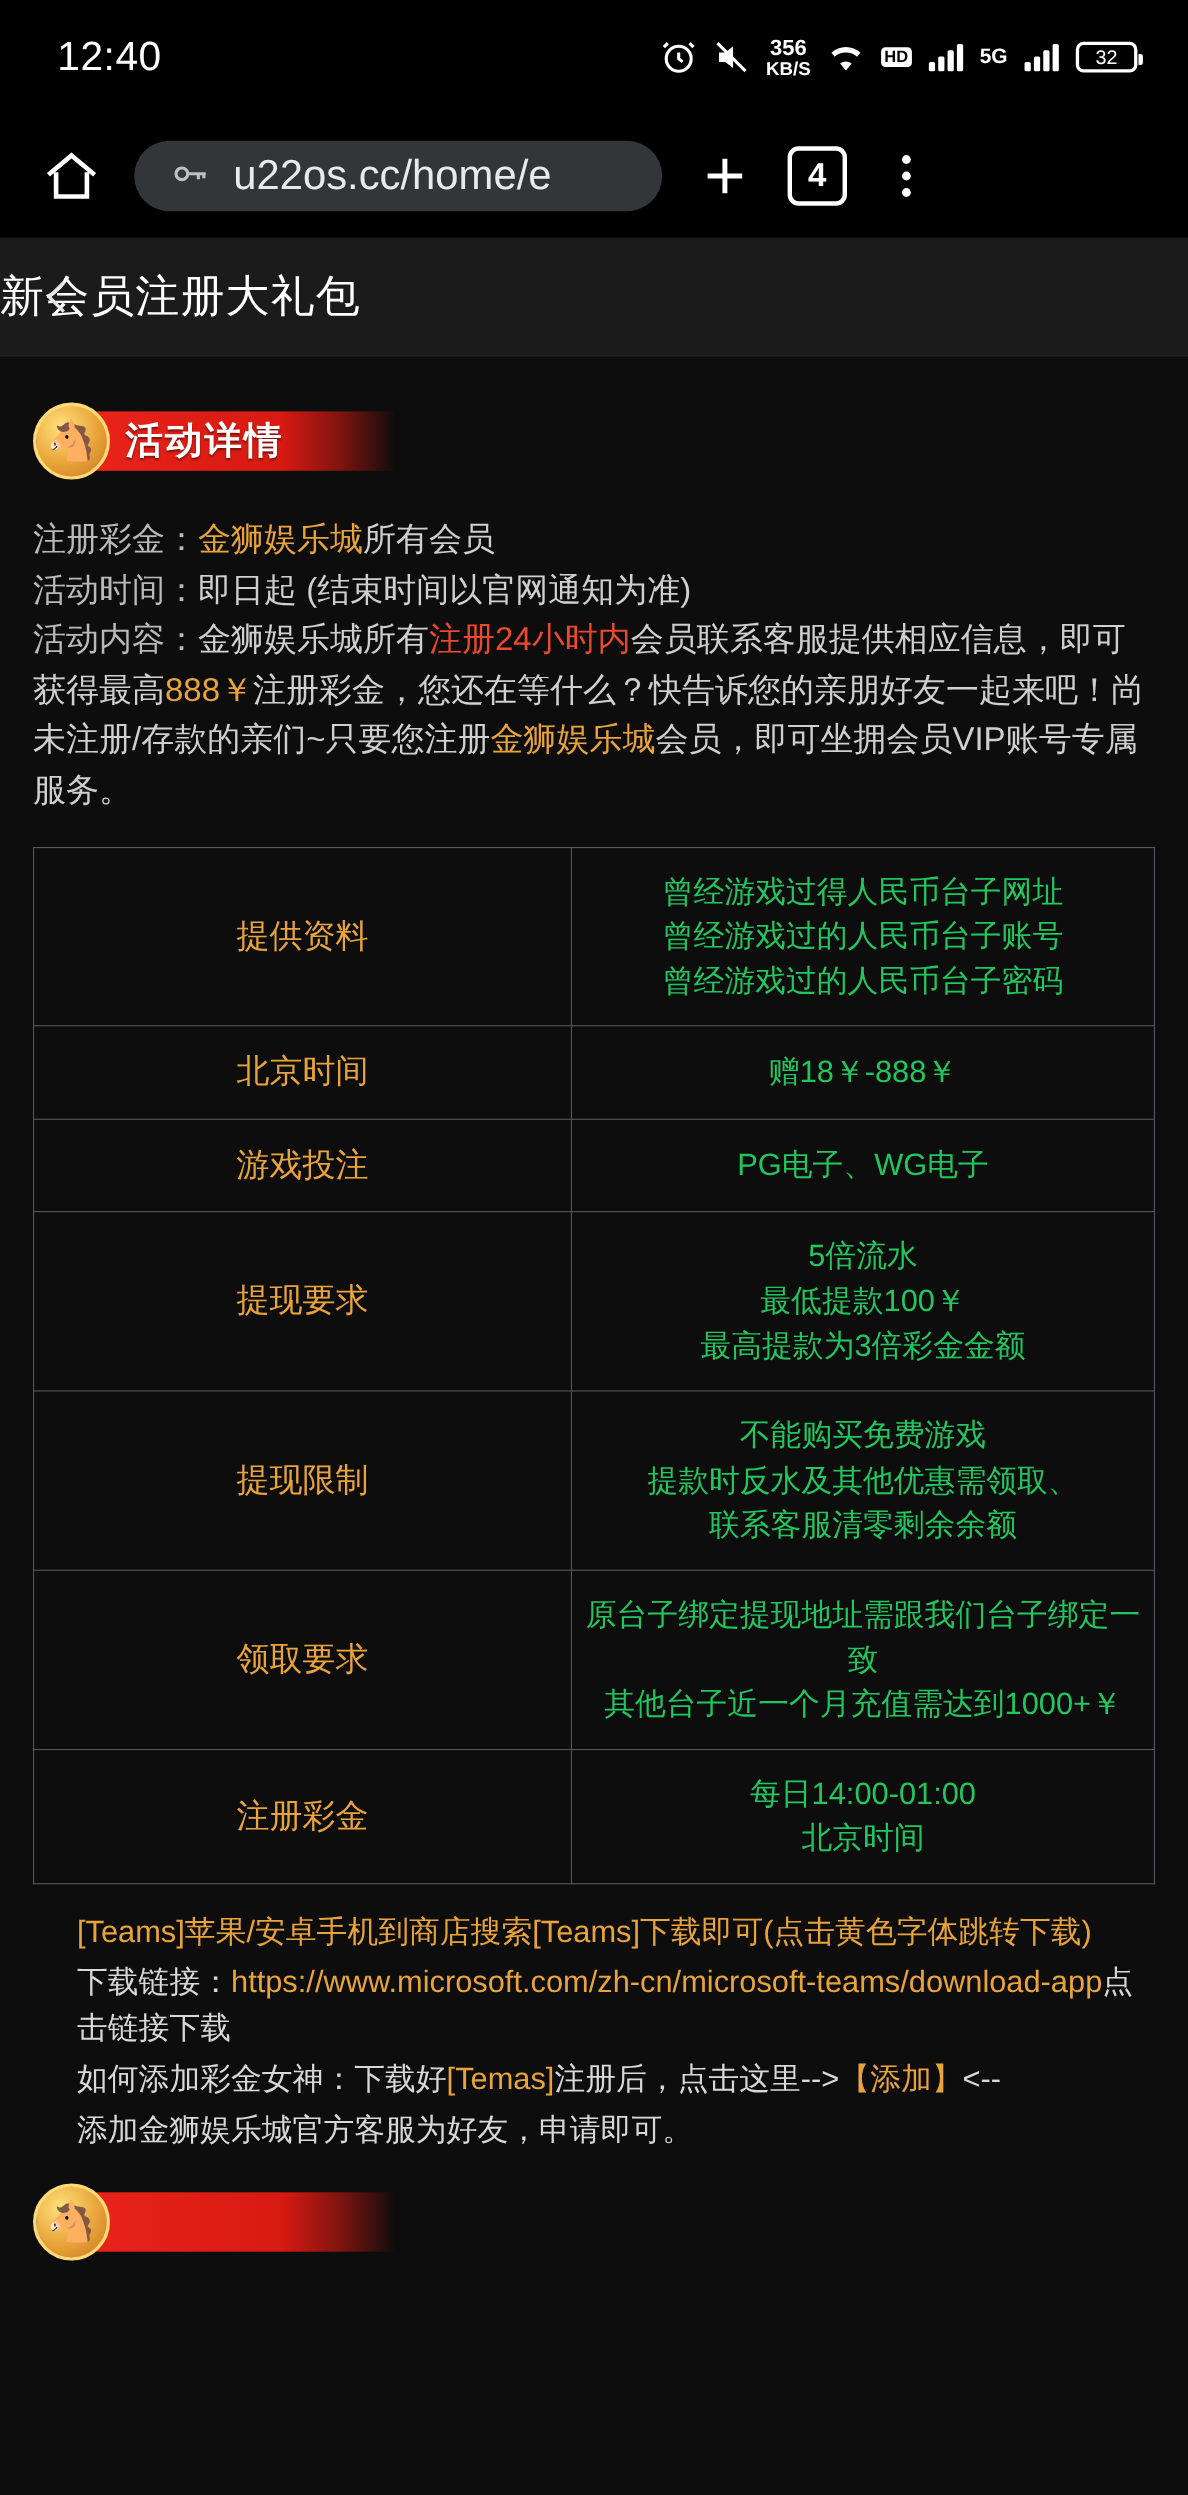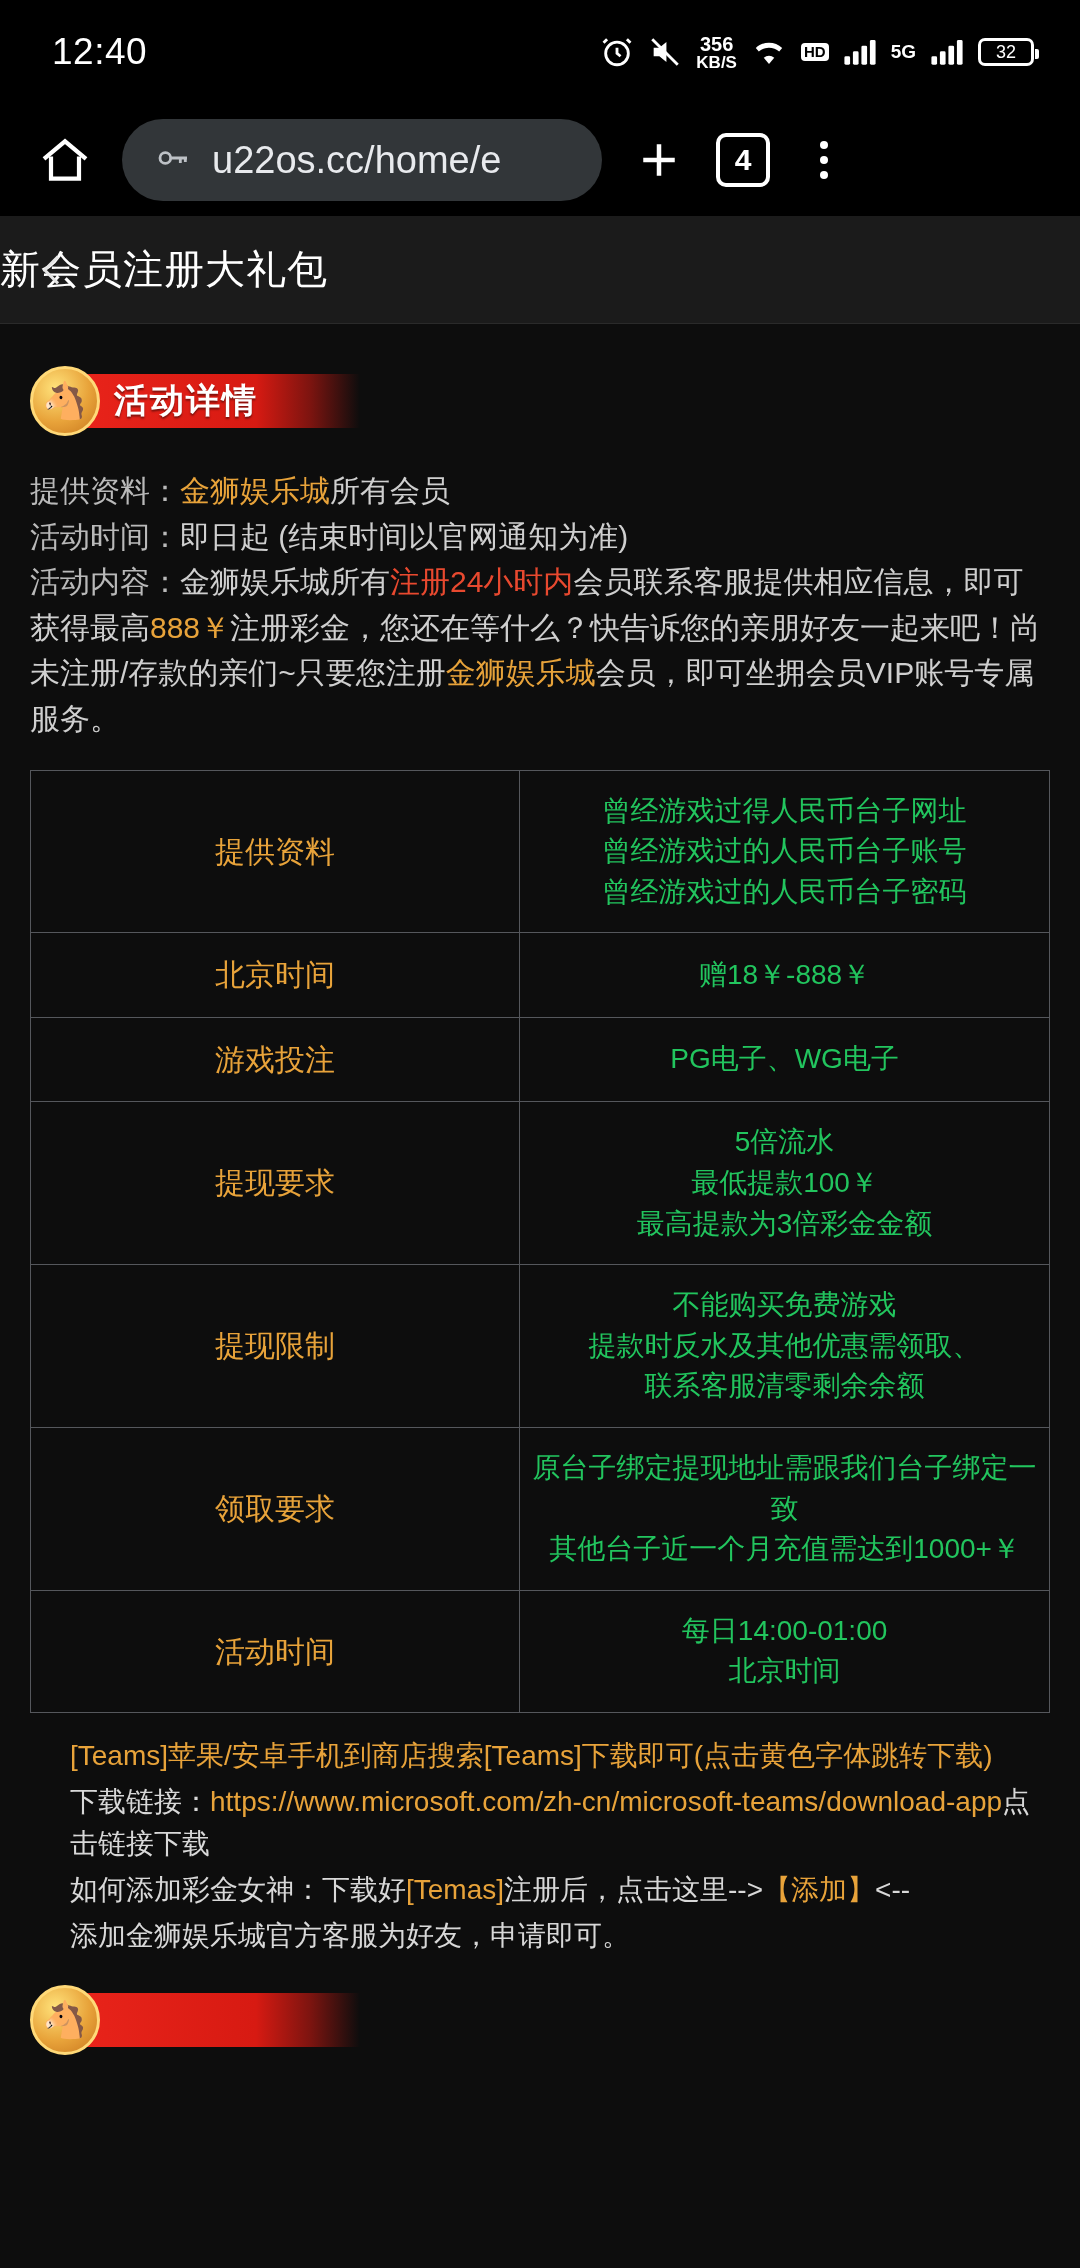--- a/index.html
+++ b/index.html
@@ -48,21 +48,21 @@
     height: 112px;
     display: flex;
     align-items: center;
     padding: 0 34px;
     gap: 26px;
     background: #000;
   }
   .home-btn { width: 62px; height: 62px; display: flex; align-items: center; justify-content: center; }
   .urlbar {
     flex: 1;
-    height: 82px;
+    height: 64px;
     background: #323639;
     border-radius: 42px;
     display: flex;
     align-items: center;
     padding: 0 30px;
     gap: 20px;
     overflow: hidden;
     max-width: 480px;
   }
   .url-text {
@@ -268,21 +268,21 @@
     <div class="ribbon-badge">
       <span class="lion">🐴</span>
     </div>
     <div class="ribbon-bar">
       <span class="ribbon-text">活动详情</span>
     </div>
   </div>
 
   <div class="intro">
     <div>
-      <span class="lbl">提供资料：</span><span class="hl">金狮娱乐城</span><span>所有会员</span>
+      <span class="lbl">注册彩金：</span><span class="hl">金狮娱乐城</span><span>所有会员</span>
     </div>
     <div>
       <span class="lbl">活动时间：</span><span>即日起 (结束时间以官网通知为准)</span>
     </div>
     <div>
       <span class="lbl">活动内容：</span><span>金狮娱乐城所有</span><span class="hl-red">注册24小时内</span><span>会员联系客服提供相应信息，即可获得最高</span><span class="hl-888">888￥</span><span>注册彩金，您还在等什么？快告诉您的亲朋好友一起来吧！尚未注册/存款的亲们~只要您注册</span><span class="hl">金狮娱乐城</span><span>会员，即可坐拥会员VIP账号专属服务。</span>
     </div>
   </div>
 
   <table class="detail">
@@ -305,21 +305,21 @@
       </tr>
       <tr>
         <td class="k">提现限制</td>
         <td class="v">不能购买免费游戏<br>提款时反水及其他优惠需领取、<br>联系客服清零剩余余额</td>
       </tr>
       <tr>
         <td class="k">领取要求</td>
         <td class="v">原台子绑定提现地址需跟我们台子绑定一致<br>其他台子近一个月充值需达到1000+￥</td>
       </tr>
       <tr>
-        <td class="k">活动时间</td>
+        <td class="k">注册彩金</td>
         <td class="v">每日14:00-01:00<br>北京时间</td>
       </tr>
     </tbody>
   </table>
 
   <div class="footer-note">
     <div class="row">
       <span class="lnk">[Teams]苹果/安卓手机到商店搜索[Teams]下载即可(</span><span class="lnk">点击黄色字体跳转下载</span><span class="lnk">)</span>
     </div>
     <div class="row">

